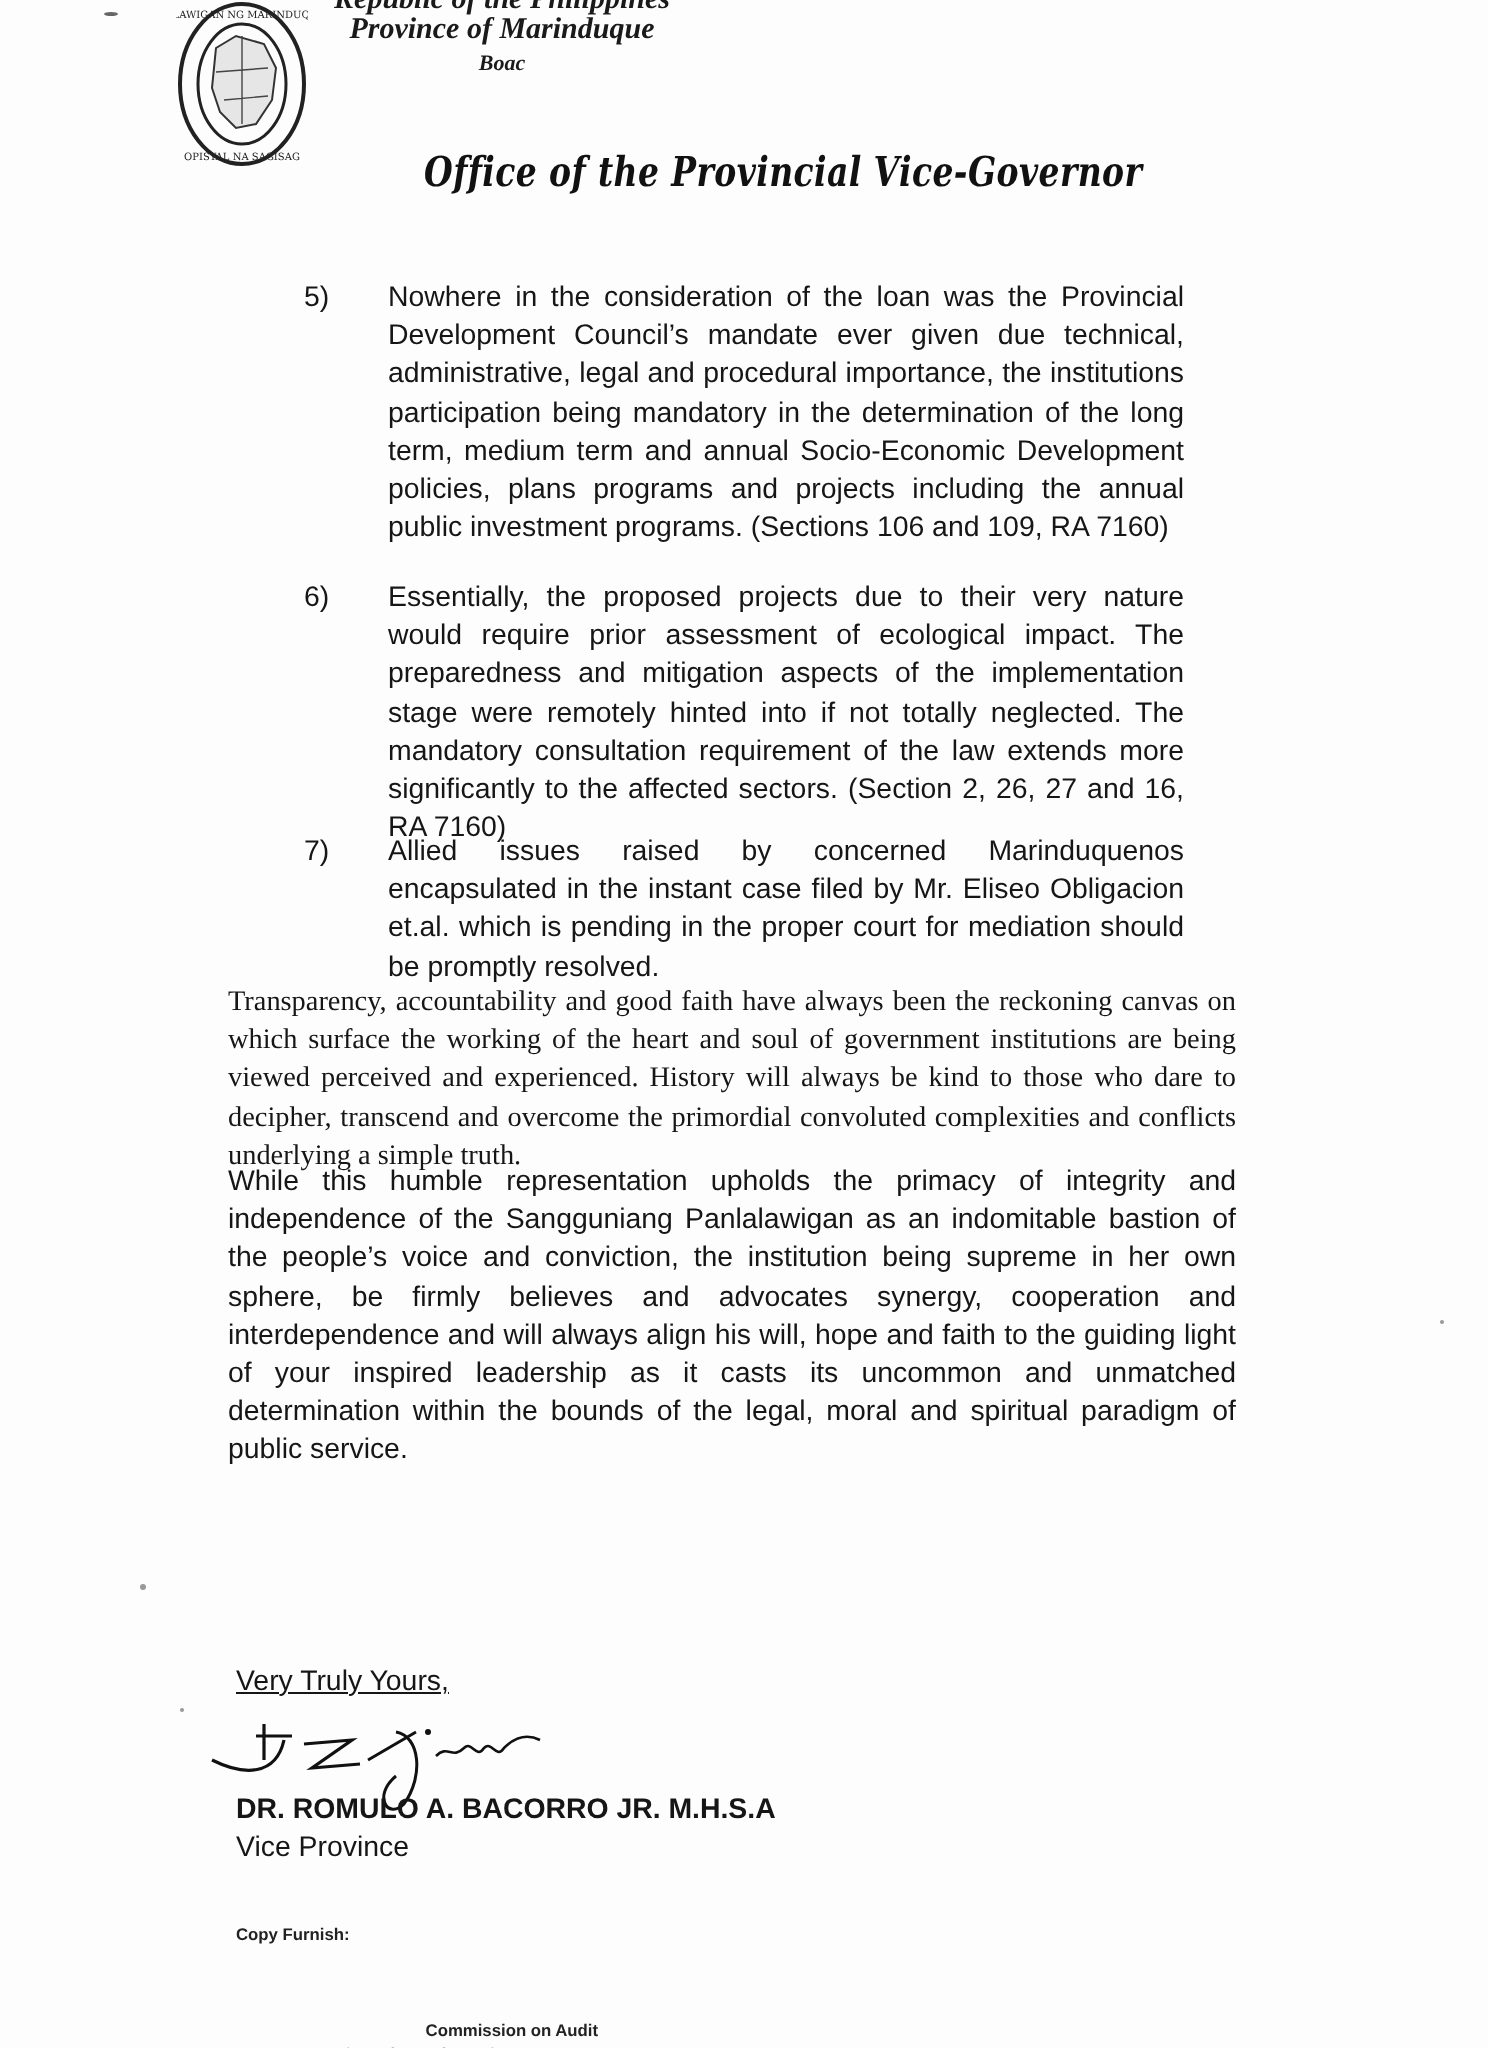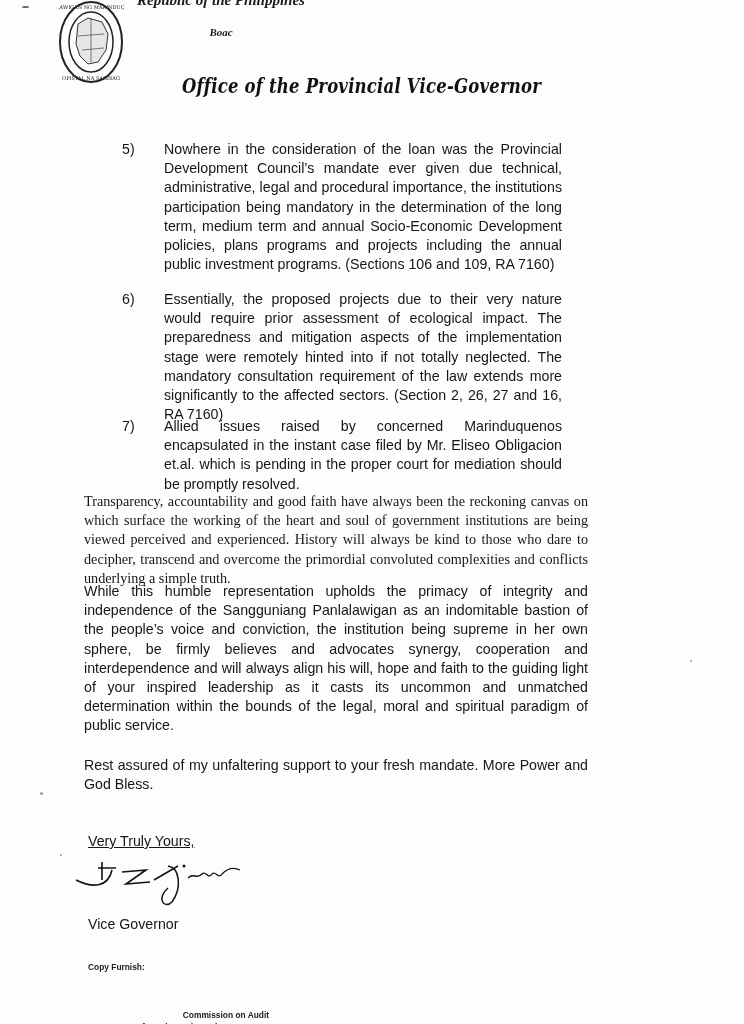--- a/index.html
+++ b/index.html
@@ -1,21 +1,21 @@
 <!DOCTYPE html>
 <html><head>
 <meta charset="utf-8">
 <style>
   html, body { margin: 0; padding: 0; }
   body {
     width: 744px; height: 1024px; overflow: hidden; position: relative;
     background: #fdfdfd; color: #141414;
     font-family: "DejaVu Sans", sans-serif;
   }
-  .page { position: absolute; inset: 0; }
+  .page { position: absolute; inset: 0; margin-left: 30px; }
   .seal { position: absolute; left: 58px; top: 0px; width: 66px; height: 84px; }
   .letterhead { position: absolute; left: 0; width: 744px; text-align: center; font-family: "Liberation Serif", serif; font-style: italic; font-weight: bold; color: #1a1a1a; }
   .lh-republic { top: -8px; left: 96px; width: 250px; font-size: 15px; }
   .lh-province { top: 7px; left: 96px; width: 250px; font-size: 15px; }
   .lh-city { top: 26px; left: 96px; width: 250px; font-size: 11px; }
   .office-title {
     position: absolute; top: 74px; left: 182px; width: 380px;
     font-family: "DejaVu Serif", serif; font-style: italic; font-weight: bold;
     font-size: 16.5px; letter-spacing: 0.2px; color: #111;
     transform: scaleY(1.25); transform-origin: left top;
@@ -48,51 +48,52 @@
   <svg class="seal" viewBox="0 0 66 84">
     <ellipse cx="33" cy="42" rx="31" ry="40" fill="none" stroke="#222" stroke-width="2"></ellipse>
     <ellipse cx="33" cy="42" rx="22" ry="30" fill="none" stroke="#222" stroke-width="1.5"></ellipse>
     <path d="M20 24 L30 18 L44 22 L50 34 L48 50 L40 62 L30 64 L22 56 L18 44 Z" fill="#e6e6e6" stroke="#333" stroke-width="1"></path>
     <path d="M33 18 L33 62 M20 36 L46 34 M24 50 L46 48" stroke="#444" stroke-width="0.7" fill="none"></path>
     <text x="33" y="9" font-size="5" text-anchor="middle" font-family="DejaVu Serif, serif" fill="#222">LALAWIGAN NG MARINDUQUE</text>
     <text x="33" y="80" font-size="5" text-anchor="middle" font-family="DejaVu Serif, serif" fill="#222">OPISYAL NA SAGISAG</text>
   </svg>
 
   <div class="letterhead lh-republic">Republic of the Philippines</div>
+  <div class="letterhead lh-province">Province of Marinduque</div>
   <div class="letterhead lh-city">Boac</div>
   <div class="office-title">Office of the Provincial Vice-Governor</div>
 
   <div class="item item-5 body-text">
     <span class="num">5)</span>
     <div class="txt">Nowhere in the consideration of  the loan was the Provincial Development Council’s mandate ever given due technical, administrative, legal and procedural importance, the institutions participation being mandatory in the determination of the long term, medium term and annual Socio-Economic Development policies, plans programs and projects including the annual public investment programs. (Sections 106 and 109, RA 7160)</div>
   </div>
   <div class="item item-6 body-text">
     <span class="num">6)</span>
     <div class="txt">Essentially, the proposed projects due to their very nature would require prior assessment of ecological impact. The preparedness and mitigation aspects of the implementation stage were remotely hinted into if not totally neglected. The mandatory consultation requirement of the law extends more significantly to the affected sectors. (Section 2, 26, 27 and 16, RA 7160)</div>
   </div>
   <div class="item item-7 body-text">
     <span class="num">7)</span>
     <div class="txt">Allied issues raised by concerned Marinduquenos encapsulated in the instant case filed by Mr. Eliseo Obligacion et.al. which is pending in the proper court for mediation should be promptly resolved.</div>
   </div>
 
   <p class="para para-1 body-text" style="margin:0">Transparency, accountability and good faith have always been the reckoning canvas on which surface the working of the heart and soul of government institutions are being viewed perceived and experienced. History will always be kind to those who dare to decipher, transcend and overcome the primordial convoluted complexities and conflicts underlying a simple truth.</p>
   <p class="para para-2 body-text" style="margin:0">While this humble representation upholds the primacy of integrity and independence of the Sangguniang Panlalawigan as an indomitable bastion of the people’s voice and conviction, the institution being supreme in her own sphere, be firmly believes and advocates synergy, cooperation and interdependence and will always align his will, hope and faith to the guiding light of your inspired leadership as it casts its uncommon and unmatched determination within the bounds of the legal, moral and spiritual paradigm of public service.</p>
-  <p class="para para-3 body-text" style="margin:0">Rest assured of my unfaltering support to your fresh mandate. More Power and God Bless.</p>
 
   <div class="closing body-text">Very Truly Yours,</div>
 
   <svg class="signature" viewBox="0 0 190 50">
     <path d="M4 22 C20 30, 36 30, 40 12 M26 10 L44 10 M30 4 L30 22" stroke="#111" stroke-width="1.6" fill="none"></path>
     <path d="M50 14 L74 12 L54 26 L78 24" stroke="#111" stroke-width="1.6" fill="none"></path>
     <path d="M82 22 L106 8 M96 8 C108 10, 110 30, 100 44 C92 52, 84 40, 96 30" stroke="#111" stroke-width="1.5" fill="none"></path>
     <path d="M116 20 C122 14, 124 22, 130 16 C134 12, 136 22, 140 16 C144 12, 146 22, 150 16 C154 12, 160 8, 168 12" stroke="#111" stroke-width="1.3" fill="none"></path>
     <circle cx="112" cy="8" r="1.5" fill="#111"></circle>
   </svg>
 
-  <div class="signer-title body-text">Vice Governor</div>
+  <div class="signer-name body-text">DR. ROMULO A. BACORRO JR. M.H.S.A</div>
+  <div class="signer-title body-text">Vice Province</div>
 
   <div class="cc cc-label">Copy Furnish:</div>
   <div class="cc cc-list">
     <div>Commission on Audit</div>
     <div>Department of Interior and Local Government</div>
     <div>All Sangguniang Heads</div>
   </div>
 
   <div class="speck" style="left:22px;top:6px;width:7px;height:2px;background:#666"></div>
   <div class="speck" style="left:40px;top:792px;width:3px;height:3px"></div>

